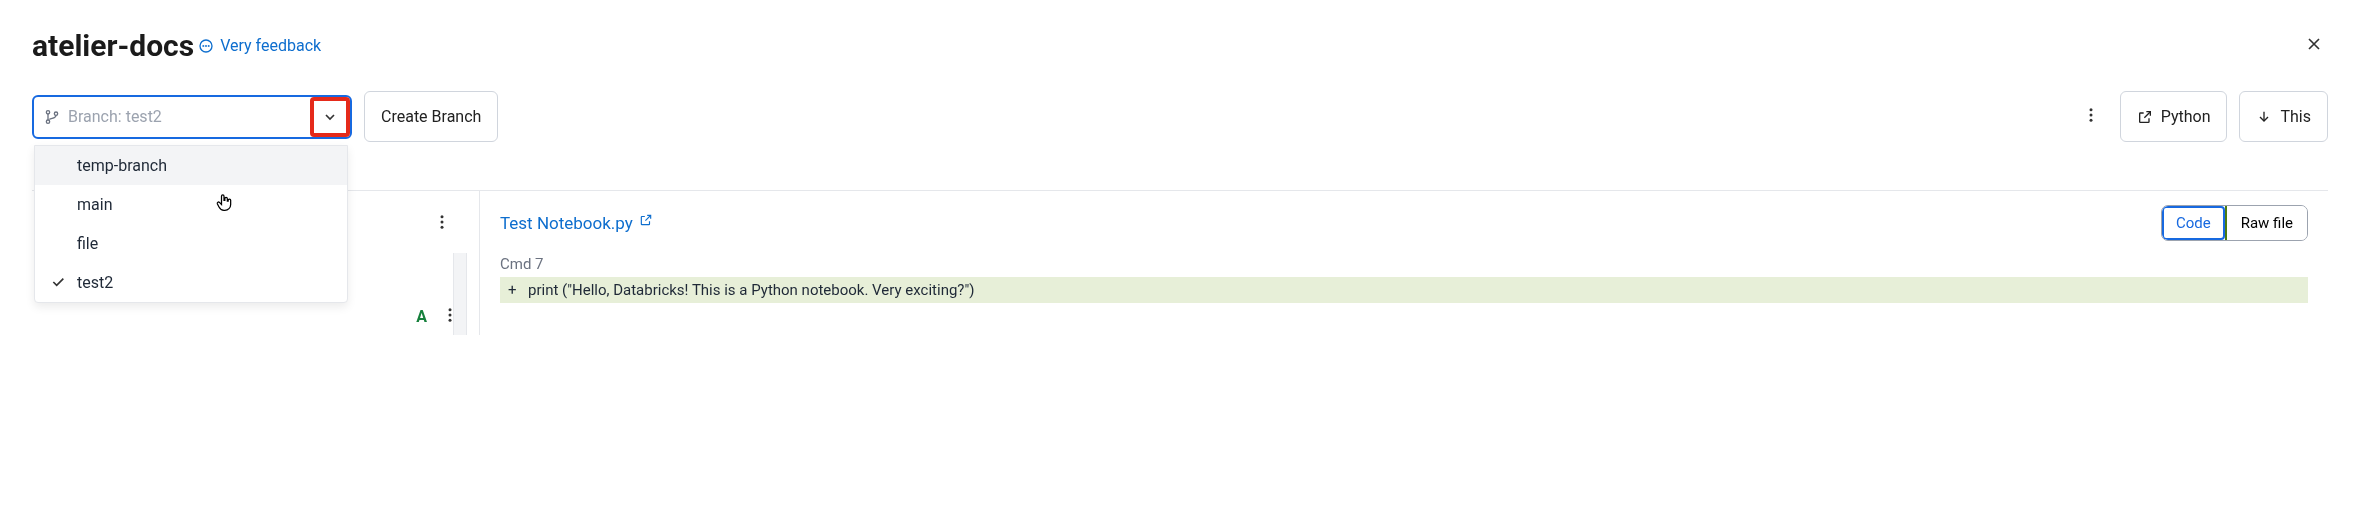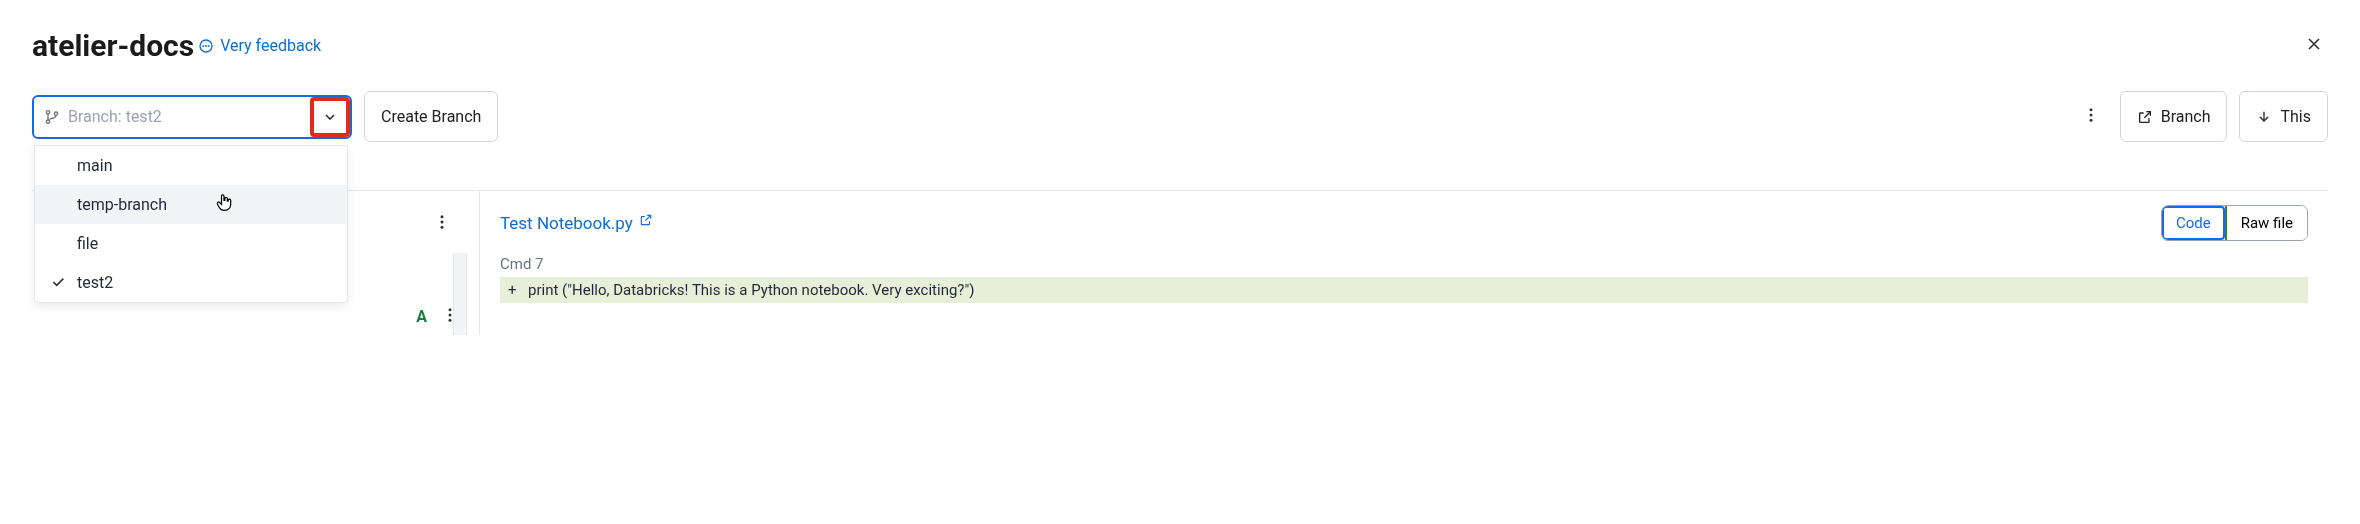--- a/index.html
+++ b/index.html
@@ -287,27 +287,27 @@
         </svg>
       <input type="text" class="branch-input-field" placeholder="Branch: test2" style="">
     </div>
     <div class="branch-caret">
       <svg viewBox="0 0 24 24" fill="none" stroke-width="2.5">
           <path d="M6 9l6 6 6-6"></path>
         </svg>
     </div>
 
     <div class="dropdown">
+      <div class="dropdown-item hovered">
+        <span class="check-slot"></span>
+        <span>temp-branch</span>
+      </div>
       <div class="dropdown-item">
         <span class="check-slot"></span>
         <span>main</span>
-      </div>
-      <div class="dropdown-item hovered">
-        <span class="check-slot"></span>
-        <span>temp-branch</span>
       </div>
       <div class="dropdown-item">
         <span class="check-slot"></span>
         <span>file</span>
       </div>
       <div class="dropdown-item selected">
         <span class="check-slot">
           <svg width="16" height="16" viewBox="0 0 24 24" fill="none" stroke="#333" stroke-width="2.5">
               <path d="M5 12l5 5L20 7"></path>
             </svg>
@@ -332,21 +332,21 @@
           <circle cx="12" cy="12" r="2"></circle>
           <circle cx="12" cy="19" r="2"></circle>
         </svg>
     </button>
     <button class="btn">
       <svg viewBox="0 0 24 24" fill="none" stroke-width="2">
           <path d="M14 4h6v6"></path>
           <path d="M20 4l-9 9"></path>
           <path d="M18 14v5a1 1 0 01-1 1H5a1 1 0 01-1-1V7a1 1 0 011-1h5"></path>
         </svg>
-      <span>Branch</span>
+      <span>Python</span>
     </button>
     <button class="btn">
       <svg viewBox="0 0 24 24" fill="none" stroke-width="2">
           <path d="M12 4v14"></path>
           <path d="M6 12l6 6 6-6"></path>
         </svg>
       <span>This</span>
     </button>
   </div>
 </div>

